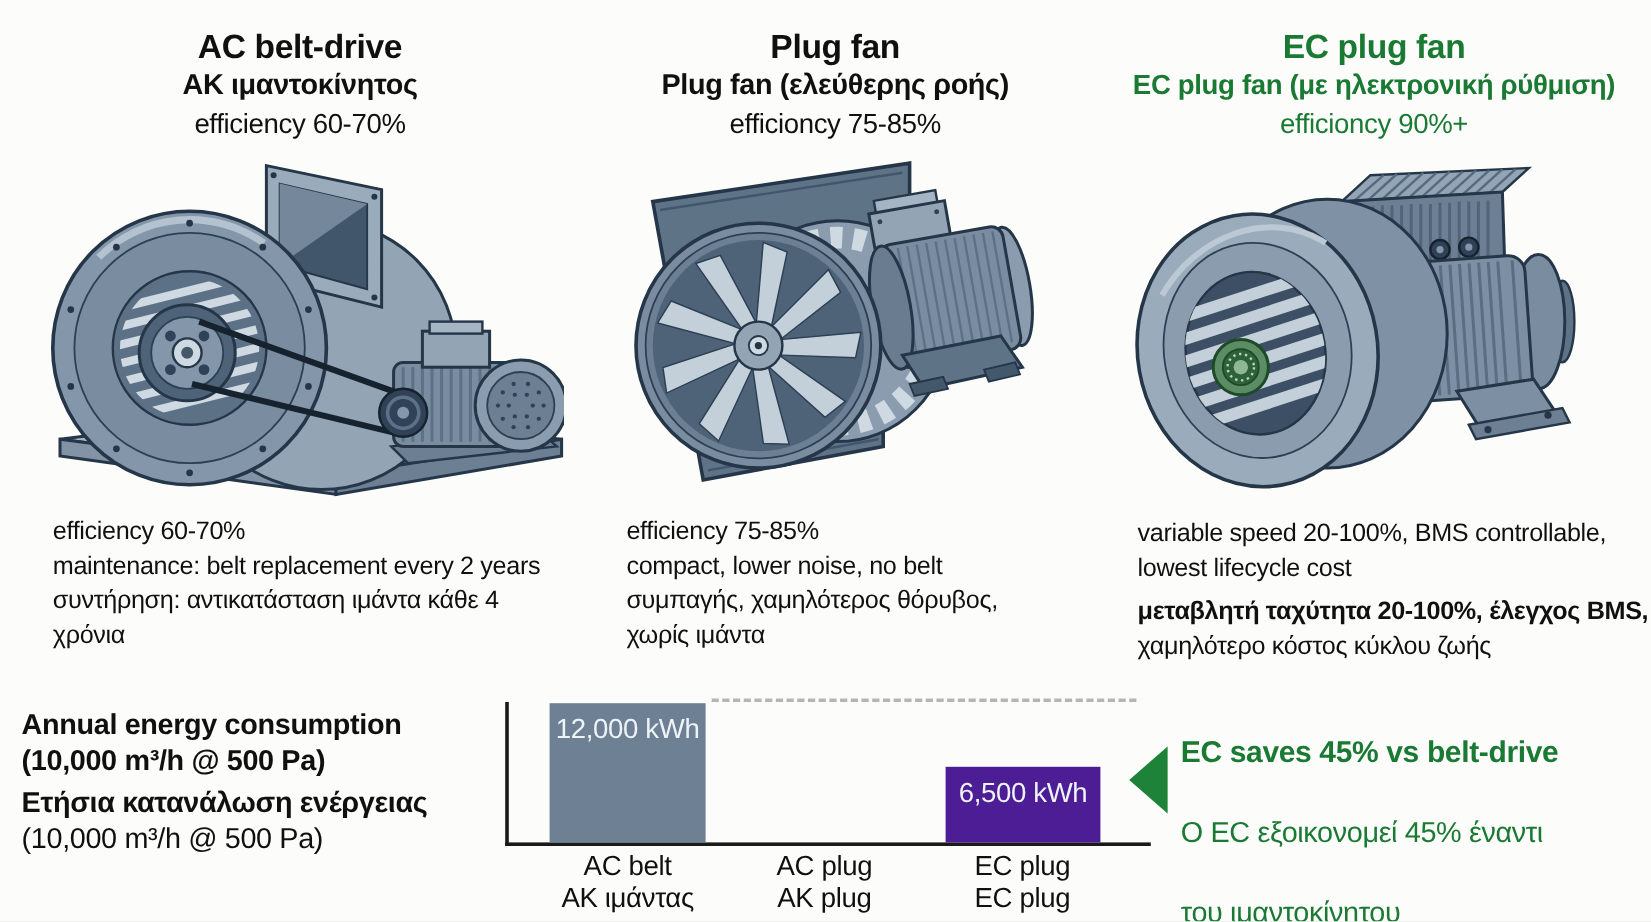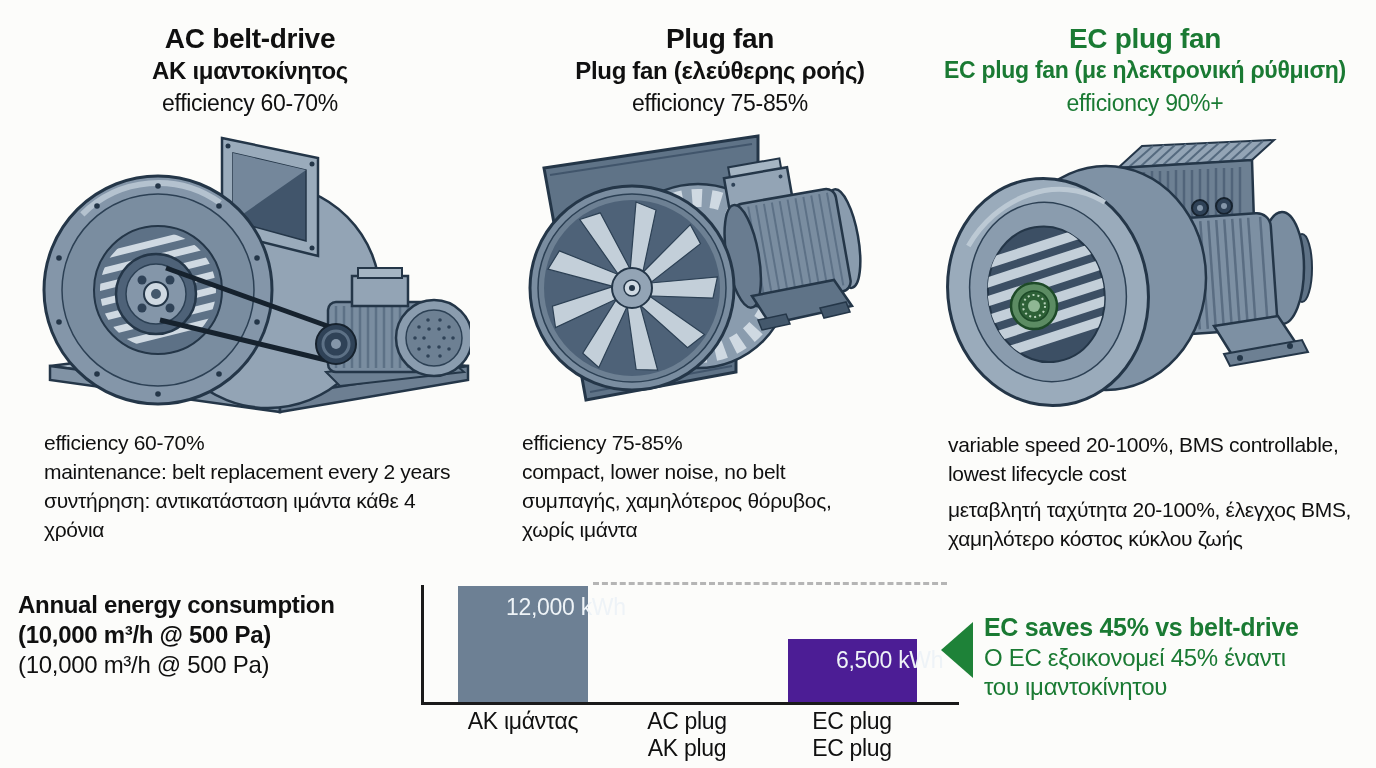--- a/index.html
+++ b/index.html
@@ -9,55 +9,55 @@
   
   .title{position:absolute;top:22px;width:440px;text-align:center;}
   .t1{font-size:28px;font-weight:700;line-height:33px;white-space:nowrap;}
   .t2{font-size:24px;font-weight:700;line-height:31px;white-space:nowrap;}
   .t2--tight{font-size:23px;}
   .t3{font-size:23px;font-weight:400;line-height:34px;white-space:nowrap;}
   .green{color:#1a7a33;}
   
   .desc{position:absolute;top:428px;font-size:21px;line-height:29px;}
   .dl{white-space:nowrap;}
-  .dl.gap{margin-top:7px;}
+  .dl.gap{margin-top:7px;font-weight:bold;}
   
   .chart-title{position:absolute;left:18px;top:590px;width:392px;text-align:left;}
   .ct{font-size:24px;font-weight:700;line-height:30px;white-space:nowrap;}
   .ct.normal{font-weight:400;}
   .ct.gap{margin-top:5px;}
   #chart-plot{position:absolute;left:421px;top:585px;width:535px;height:117px;
               border-left:3px solid #1a1a1a;border-bottom:3px solid #1a1a1a;}
   .bar{position:absolute;bottom:0;}
-  .bar .bv{width:100%;text-align:left;padding-top:8px;color:#eef3f7;font-size:23px;padding-left:48px;}
+  .bar .bv{width:100%;text-align:center;padding-top:8px;color:#eef3f7;font-size:23px;}
   #bar-0{left:34px;width:130px;}
   #bar-1{left:199px;width:129px;}
   #bar-2{left:364px;width:129px;}
   #dash-line{position:absolute;left:593px;top:582px;width:354px;height:0;
              border-top:3px dashed #b5b5b5;}
   .cat{position:absolute;top:708px;width:170px;text-align:center;font-size:23px;line-height:27px;}
   #cat-0{left:438px;}  #cat-1{left:602px;}  #cat-2{left:767px;}
   #save-arrow{position:absolute;left:941px;top:622px;width:0;height:0;
               border-right:32px solid #1e8238;border-top:28px solid transparent;border-bottom:28px solid transparent;}
   #annotation{position:absolute;left:984px;top:611px;color:#1a7a33;}
   .a1{font-size:25px;font-weight:700;line-height:32px;white-space:nowrap;}
-  .a2{font-size:24px;font-weight:400;line-height:29px;white-space:nowrap;}
+  .a2{font-size:24px;font-weight:400;line-height:29px;white-space:nowrap;margin-top:37px;}
   svg .ln{stroke:#243648;}
 </style>
 </head>
 <body>
 
 <div id="stage">
 
   <div class="title" style="left:30px">
     <div class="t1">AC belt-drive</div>
     <div class="t2">ΑΚ ιμαντοκίνητος</div>
     <div class="t3">efficiency 60-70%</div>
   </div>
-  <div class="title" style="left:500px">
+  <div class="title" style="left:476px">
     <div class="t1">Plug fan</div>
     <div class="t2">Plug fan (ελεύθερης ροής)</div>
     <div class="t3">efficioncy 75-85%</div>
   </div>
   <div class="title" style="left:925px">
     <div class="t1 green">EC plug fan</div>
     <div class="t2 t2--tight green">EC plug fan (με ηλεκτρονική ρύθμιση)</div>
     <div class="t3 green">efficioncy 90%+</div>
   </div>
 
@@ -378,35 +378,37 @@
   <div class="desc" style="left:948px;width:428px;top:430px">
     <div class="dl">variable speed 20-100%, BMS controllable,</div>
     <div class="dl">lowest lifecycle cost</div>
     <div class="dl gap">μεταβλητή ταχύτητα 20-100%, έλεγχος BMS,</div>
     <div class="dl">χαμηλότερο κόστος κύκλου ζωής</div>
   </div>
 
   <div class="chart-title">
     <div class="ct">Annual energy consumption</div>
     <div class="ct">(10,000 m³/h @ 500 Pa)</div>
+    <div class="ct gap">Ετήσια κατανάλωση ενέργειας</div>
     <div class="ct normal">(10,000 m³/h @ 500 Pa)</div>
   </div>
 
   <div id="dash-line"></div>
 
   <div id="chart-plot">
     <div class="bar" id="bar-0" style="height: 116px; background: rgb(109, 128, 148);">
       <div class="bv">12,000 kWh</div>
     </div>
     <div class="bar" id="bar-2" style="height: 63px; background: #4c1d95;">
       <div class="bv">6,500 kWh</div>
     </div>
   </div>
 
   <div class="cat" id="cat-0">
+    <div>AC belt</div>
     <div>ΑΚ ιμάντας</div>
   </div>
   <div class="cat" id="cat-1">
     <div>AC plug</div>
     <div>ΑΚ plug</div>
   </div>
   <div class="cat" id="cat-2">
     <div>EC plug</div>
     <div>EC plug</div>
   </div>

